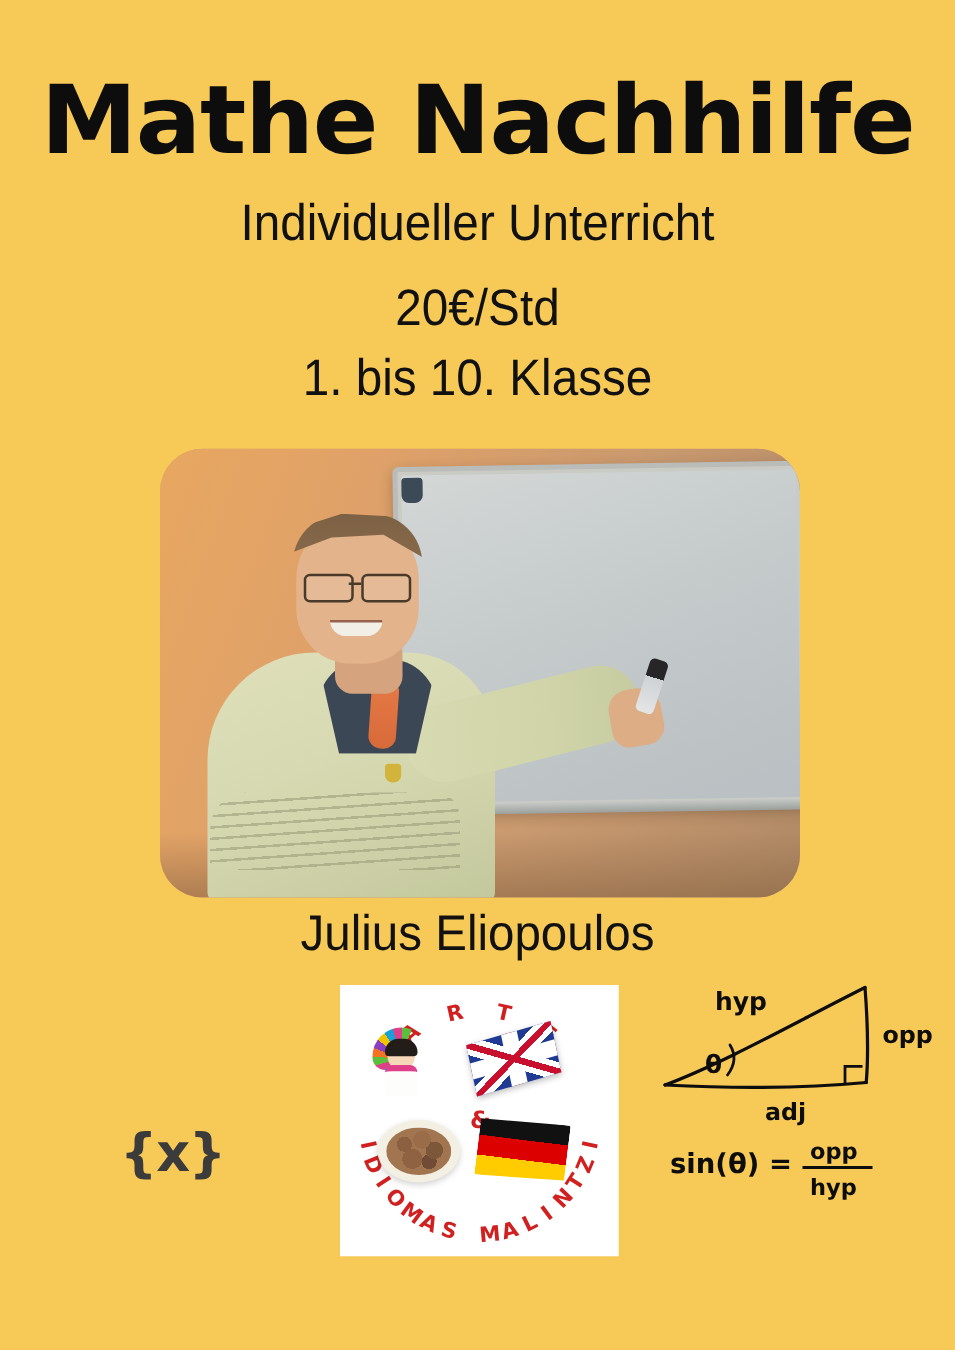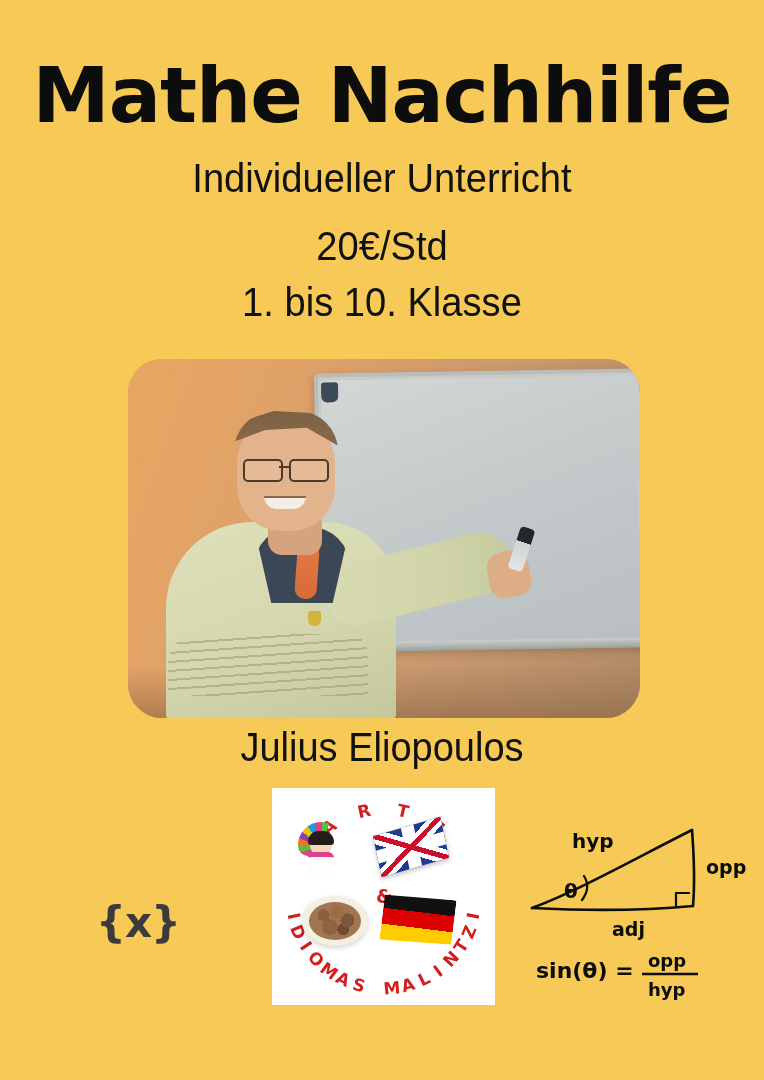--- a/index.html
+++ b/index.html
@@ -445,21 +445,21 @@
       radial-gradient(circle at 74% 48%, #7d573a 0 7px, transparent 7px),
       radial-gradient(circle at 40% 66%, #8f6342 0 8px, transparent 8px),
       radial-gradient(circle at 66% 72%, #6f4c33 0 6px, transparent 6px),
       #a0754f;
   }
 
   
   .trig {
     position: absolute;
     left: 520px;
-    top: 818px;
+    top: 778px;
     width: 235px;
     height: 190px;
     text-decoration: underline;
   }
   .trig svg { display: block; }
   .trig text {
     font-family: "DejaVu Sans", sans-serif;
     fill: #0d0d0d;
   }
 

